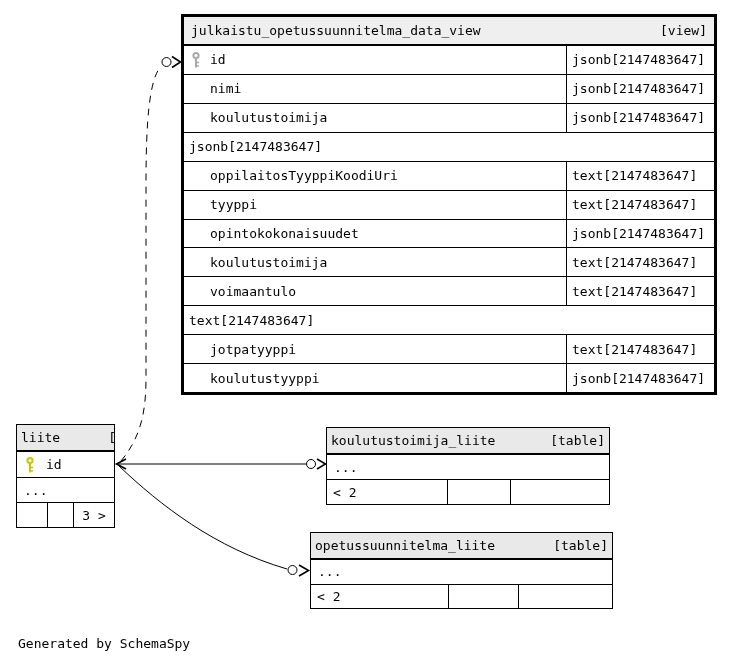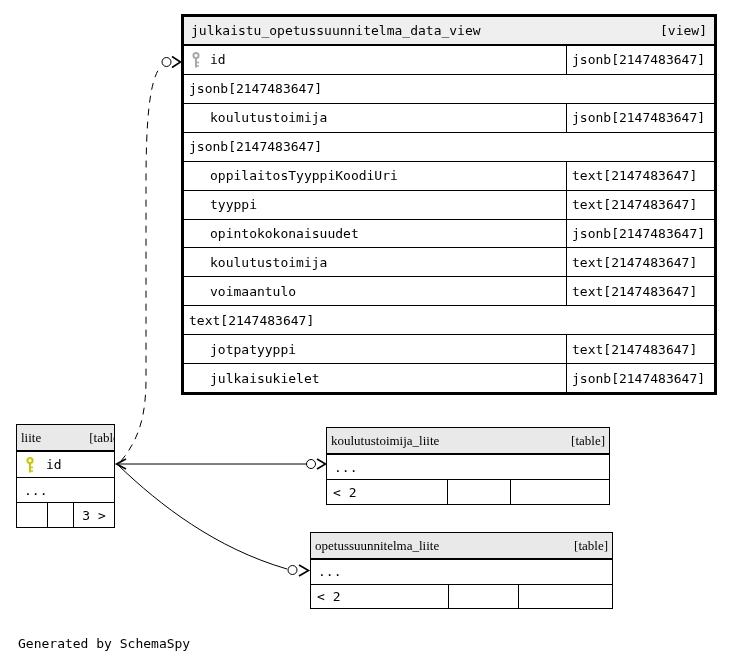--- a/index.html
+++ b/index.html
@@ -14,21 +14,21 @@
   
   .entity { position:absolute; background:#fff; border:1px solid #000; display:flex; flex-direction:column; }
   .entity.focus { border-width:3px; }
 
   .ent-header {
     display:flex; align-items:center; background:#efefef;
     border-bottom:1px solid #000; flex:0 0 28px; padding:0 7px;
     white-space:nowrap; overflow:hidden;gap:48px;
   }
   .ent-header.spread { justify-content:space-between; }
-  .small .ent-header { flex:0 0 26px; background:#e9e9e9; padding:0 4px;font-family:Liberation Serif, serif; }
+  .small .ent-header { flex:0 0 26px; background:#e9e9e9; padding:0 4px; }
 
   .col-row { display:flex; flex:1 1 auto; align-items:stretch; border-top:1px solid #000; }
   .col-row:first-of-type { border-top:none; }
   .name-cell {
     position:relative; width:383px; border-right:1px solid #000;
     display:flex; align-items:center; padding-left:26px; white-space:nowrap; overflow:hidden;
   }
   .type-cell { flex:1; display:flex; align-items:center; padding-left:5px; white-space:nowrap; overflow:hidden; }
   .key-glyph { position:absolute; left:7px; top:50%; transform:translateY(-50%); line-height:0; }
 
@@ -104,20 +104,23 @@
           <line x1="5" y1="11" x2="8" y2="11" stroke-width="1.5" stroke="#a9a9a9"></line>
           <line x1="5" y1="14.5" x2="8" y2="14.5" stroke-width="1.5" stroke="#a9a9a9"></line>
         </svg>
       </span>
       <span>id</span>
     </div>
     <div class="type-cell">jsonb[2147483647]</div>
   </div>
 
   <div class="col-row">
+    <div class="name-cell">
+        <span>nimi</span>
+      </div>
     <div class="type-cell">jsonb[2147483647]</div>
   </div>
   <div class="col-row">
     <div class="name-cell">
         <span>koulutustoimija</span>
       </div>
     <div class="type-cell">jsonb[2147483647]</div>
   </div>
   <div class="col-row">
     <div class="type-cell">jsonb[2147483647]</div>
@@ -156,21 +159,21 @@
     <div class="type-cell">text[2147483647]</div>
   </div>
   <div class="col-row">
     <div class="name-cell">
         <span>jotpatyyppi</span>
       </div>
     <div class="type-cell">text[2147483647]</div>
   </div>
   <div class="col-row">
     <div class="name-cell">
-        <span>julkaisukielet</span>
+        <span>koulutustyyppi</span>
       </div>
     <div class="type-cell">jsonb[2147483647]</div>
   </div>
 </div>
 
 <div class="entity small" id="liite-box">
   <div class="ent-header">
     <span>liite</span>
       <span>[table]</span>
   </div>

